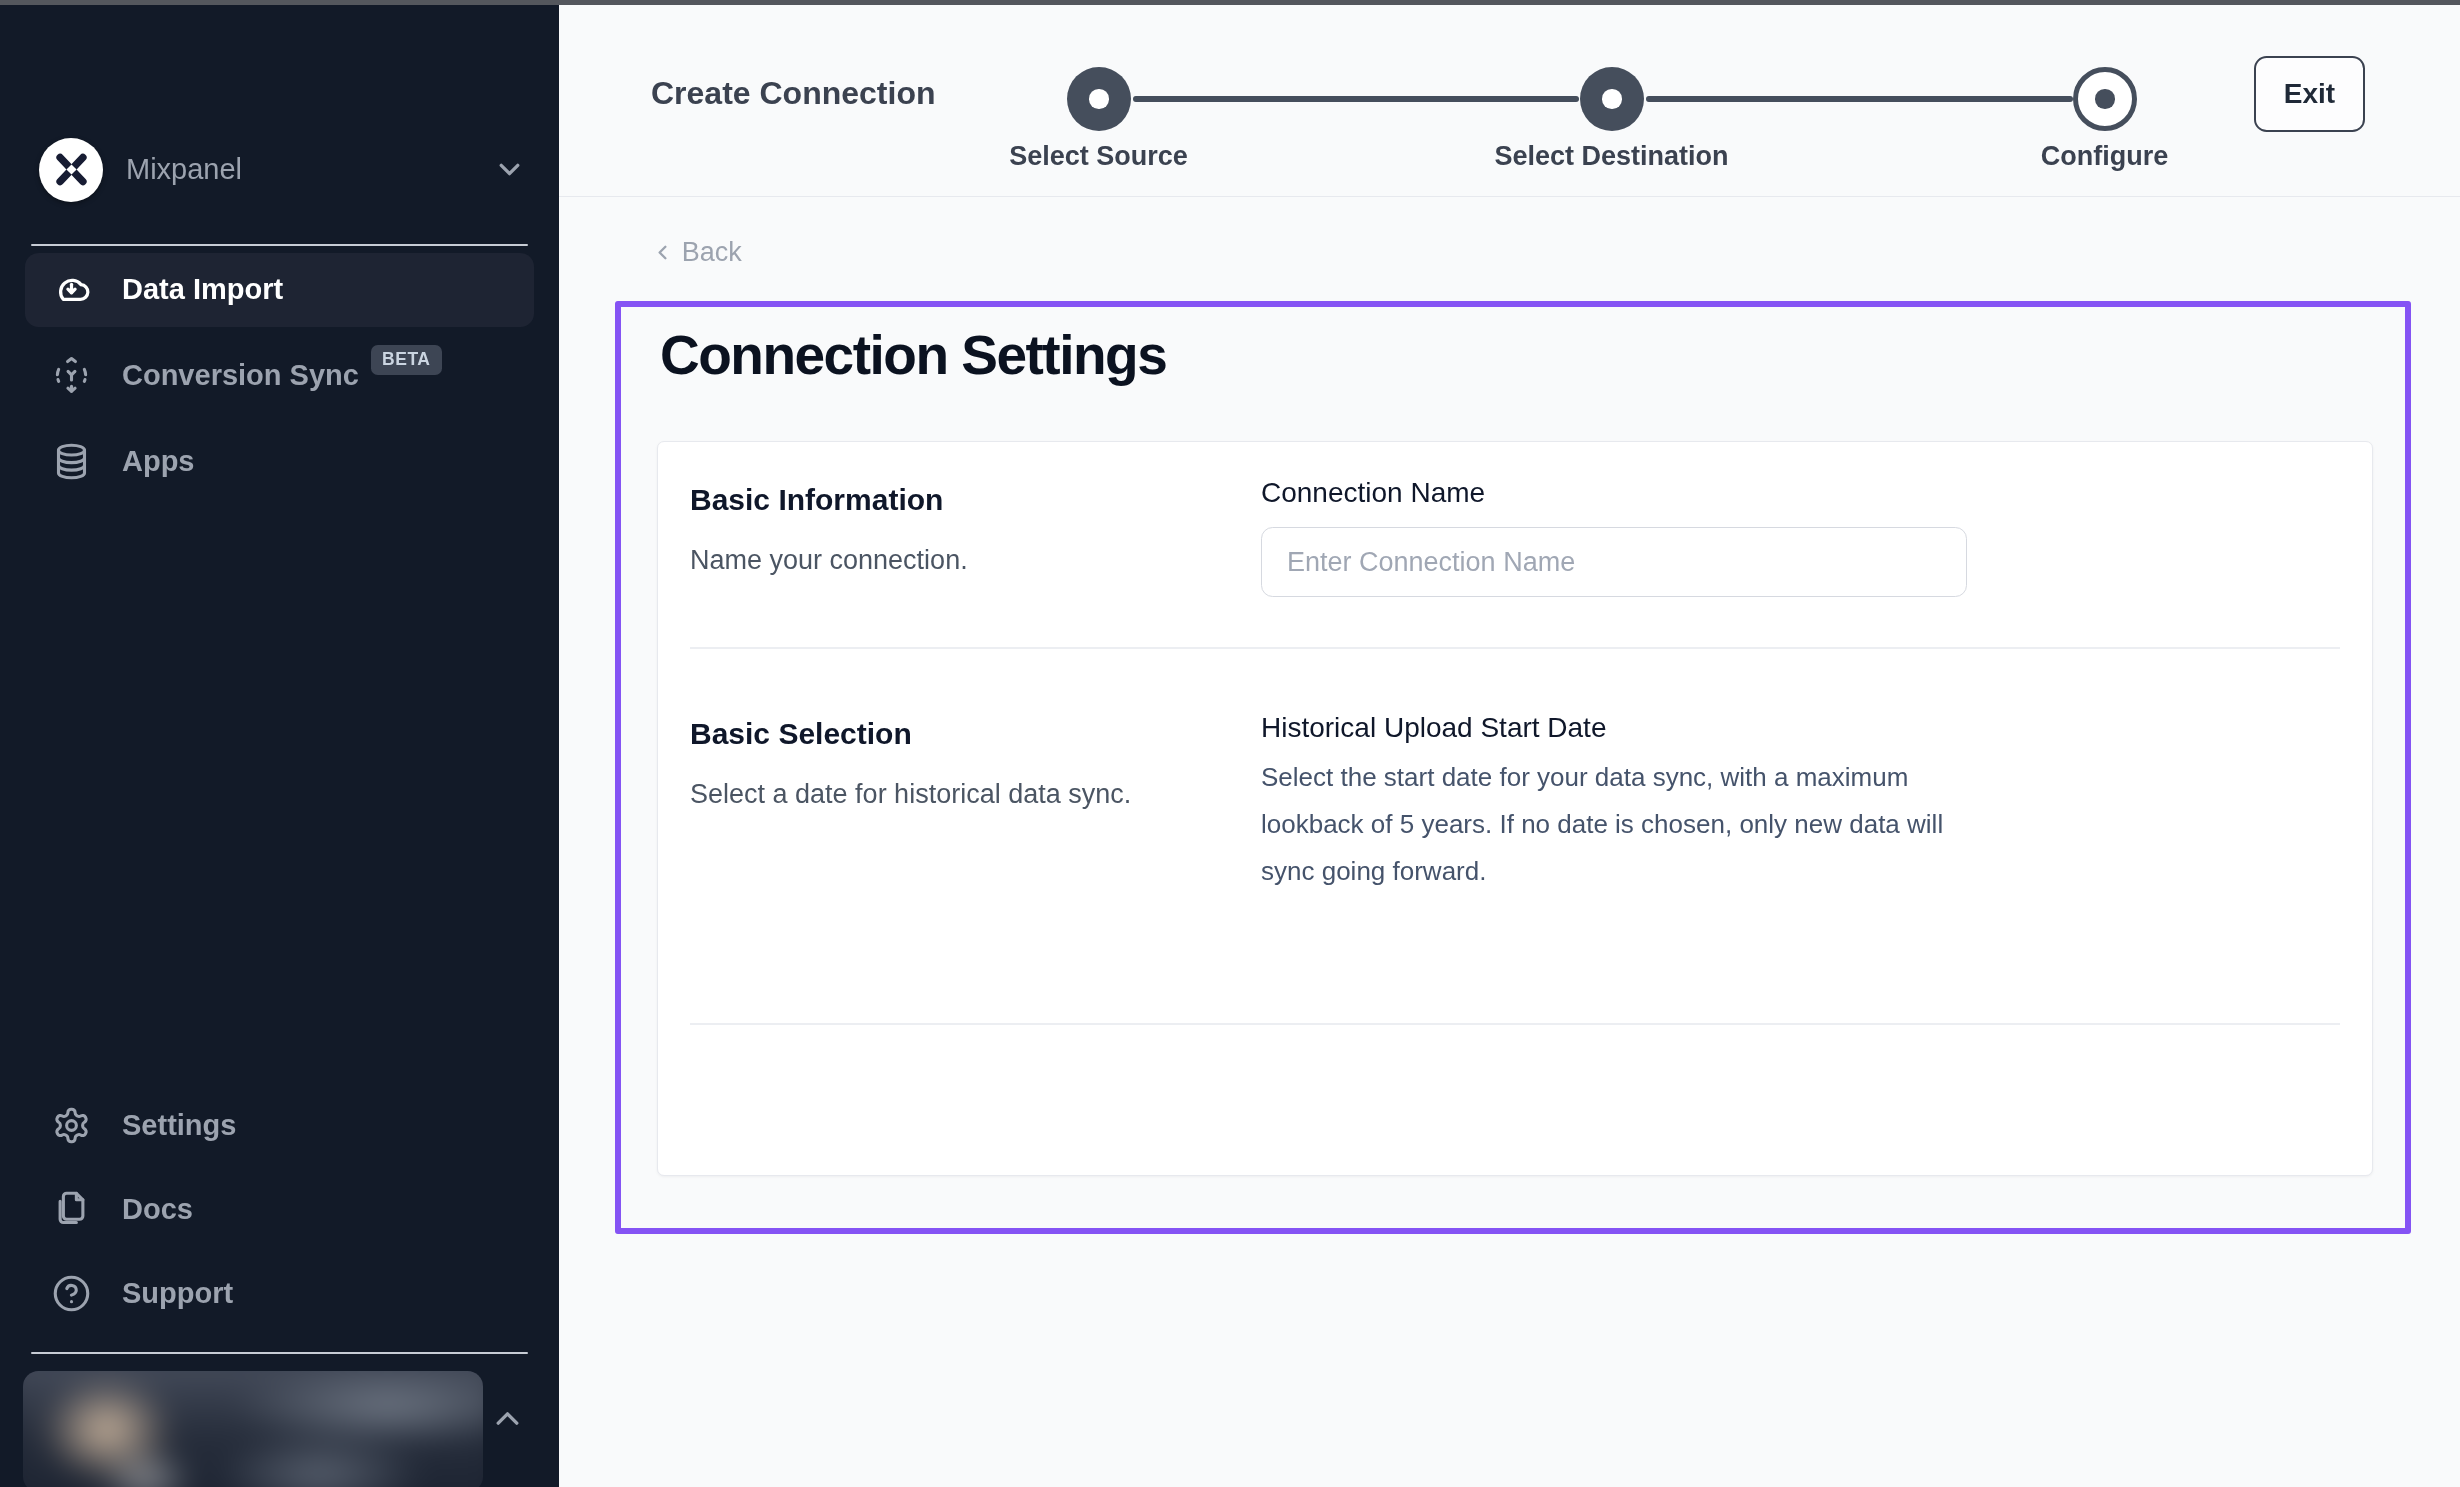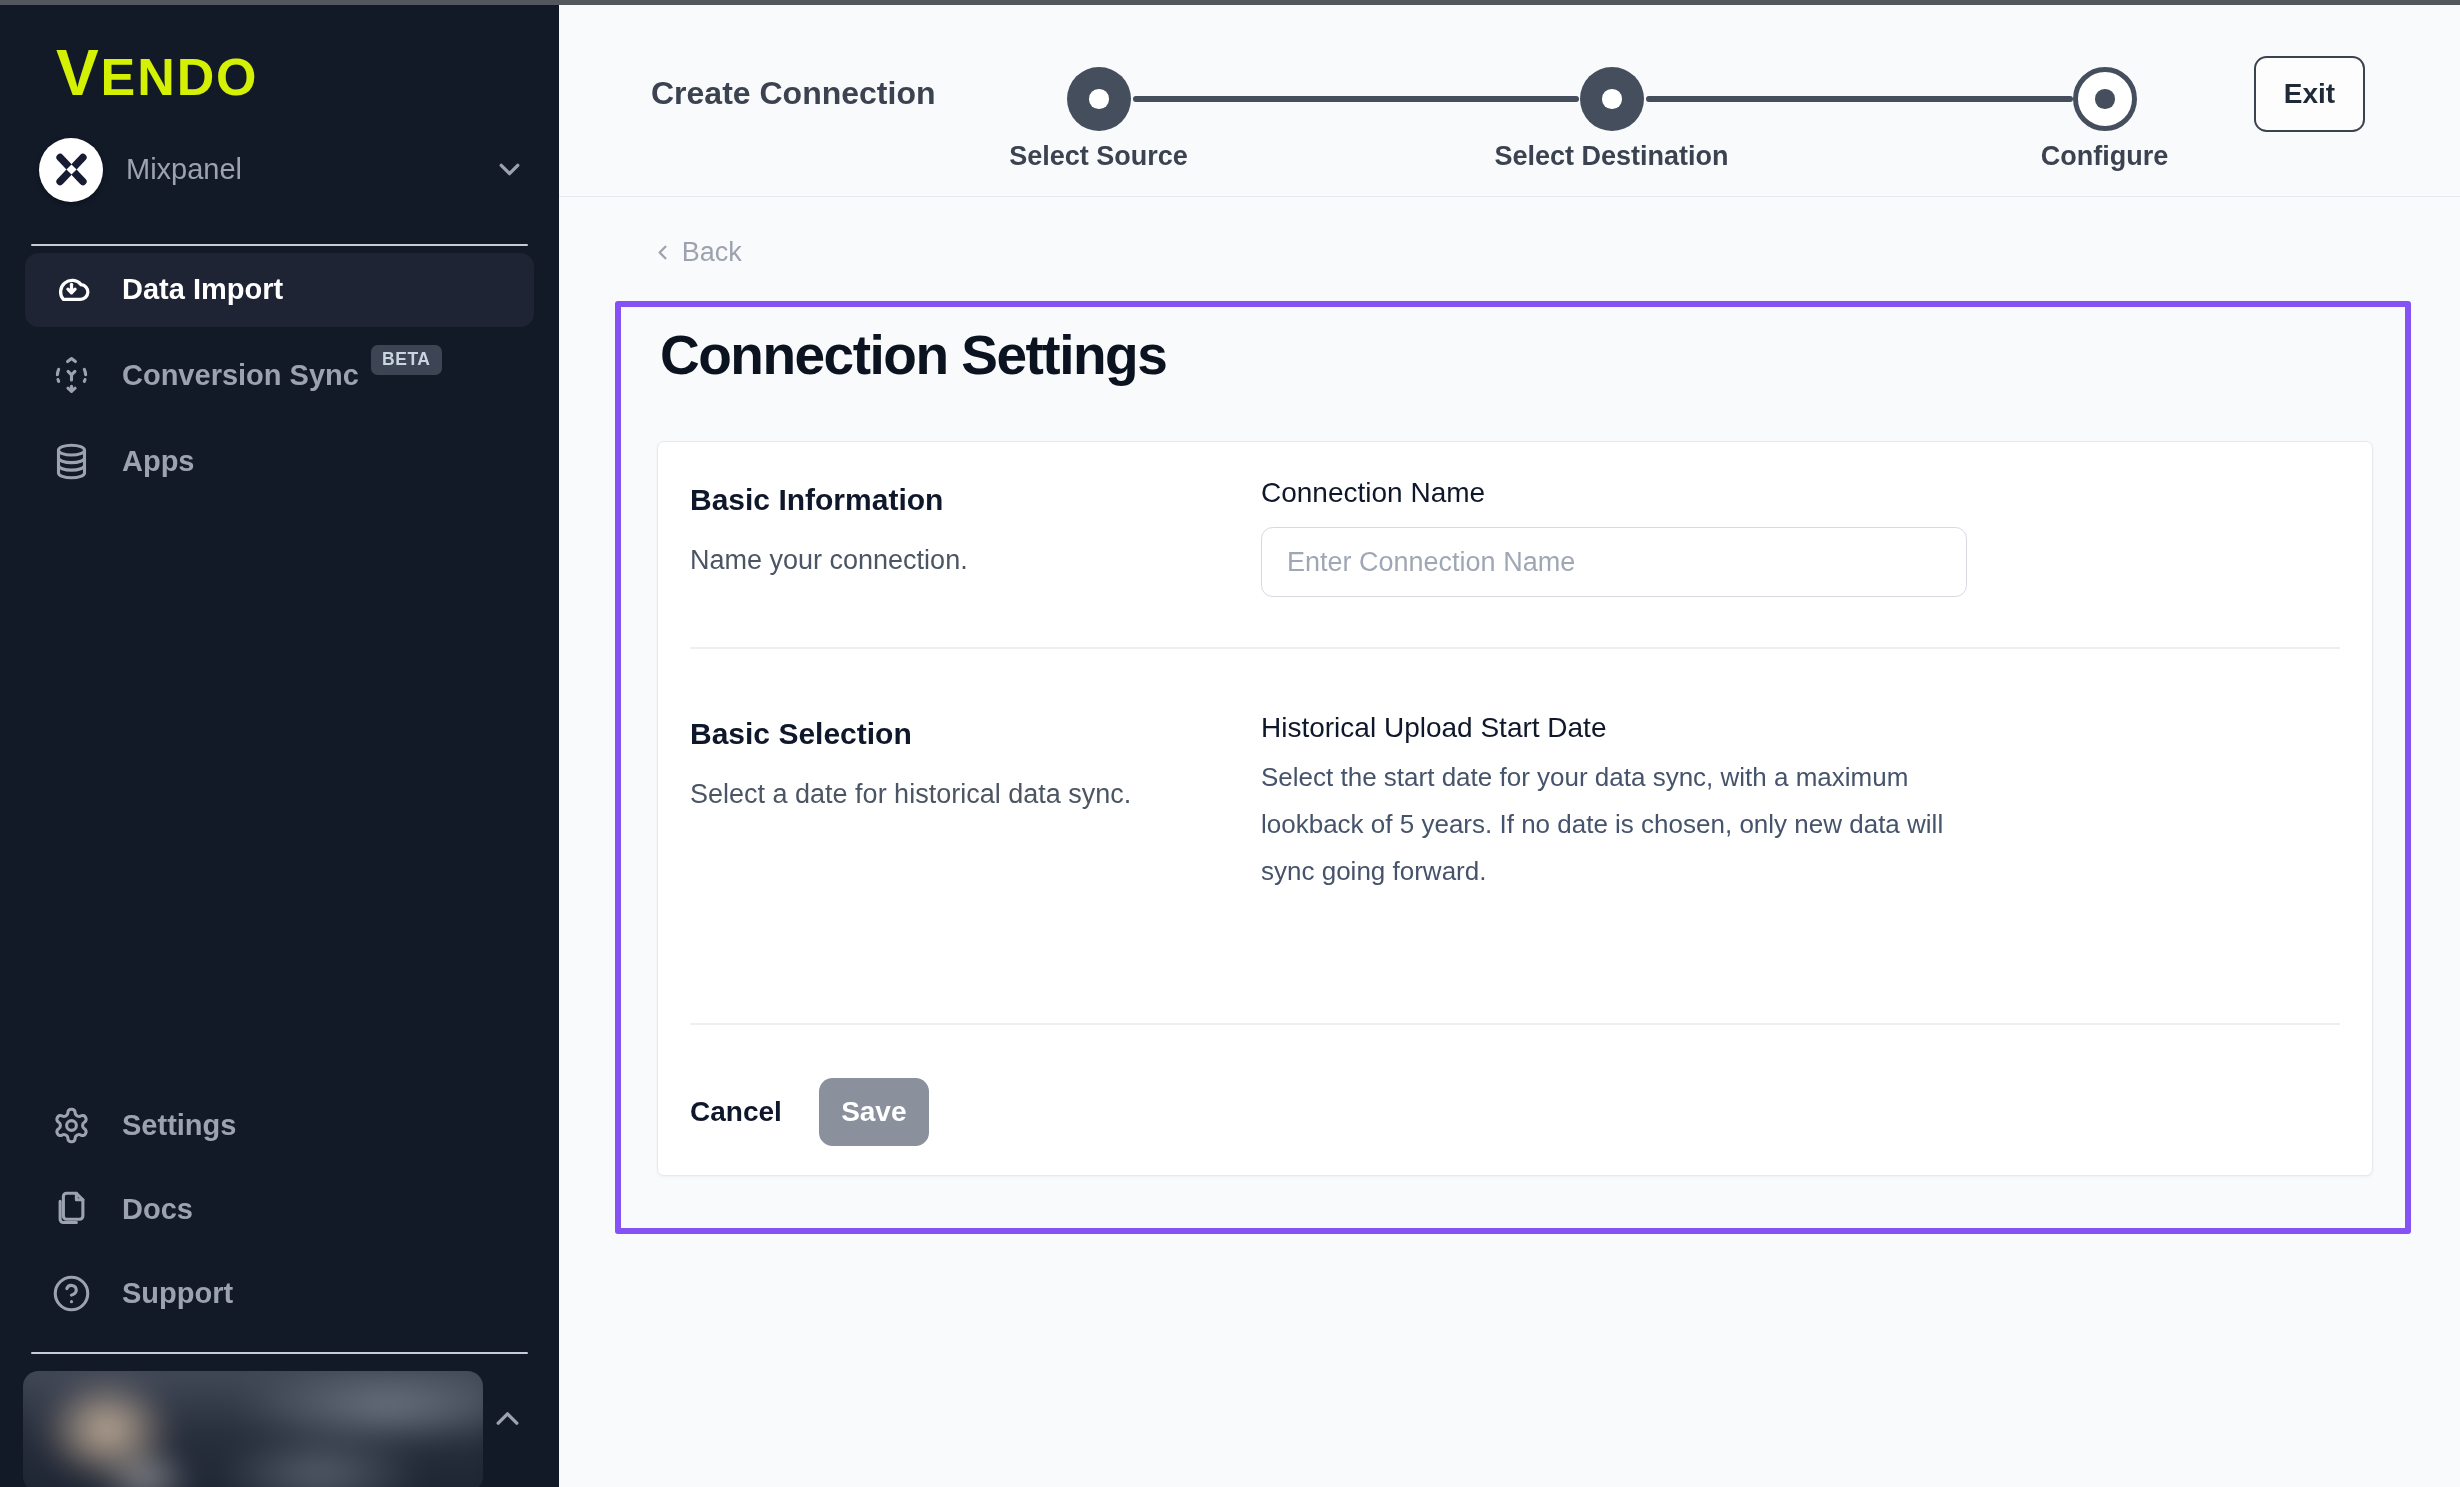--- a/index.html
+++ b/index.html
@@ -109,21 +109,20 @@
               border:none; border-radius:13.6px; font-size:28px; font-weight:700; cursor:pointer;
               font-family:"Liberation Sans", sans-serif; }
 </style>
 </head>
 <body>
 
 <div class="top-strip"></div>
 
 <aside class="sidebar">
 
-  <div class="logo"><span class="logo-first">V</span><span>ENDO</span></div>
 
   <div class="workspace">
     <span class="avatar">
       <svg width="39" height="39" viewBox="0 0 24 24">
         <path d="M5 4.6 L19 19.4" stroke="#171c33" stroke-width="4.6" stroke-linecap="round" fill="none"></path>
         <path d="M19 4.6 L5 19.4" stroke="#171c33" stroke-width="4.6" stroke-linecap="round" fill="none"></path>
         <rect x="9.8" y="9.8" width="4.4" height="4.4" fill="#ffffff" transform="rotate(45 12 12)"></rect>
       </svg>
     </span>
     <span class="workspace-name">Mixpanel</span>
@@ -265,20 +264,16 @@
     <div class="card-divider cd-1"></div>
 
     <div class="sec-title t-date">Basic Selection</div>
     <div class="sec-desc d-date">Select a date for historical data sync.</div>
     <div class="field-label l-hist">Historical Upload Start Date</div>
     <div class="help-text">Select the start date for your data sync, with a maximum lookback of 5 years. If no date is chosen, only new data will sync going forward.</div>
 
 
     <div class="card-divider cd-2"></div>
 
-    <div class="actions">
-      <button class="cancel-btn">Cancel</button>
-      <button class="save-btn">Save</button>
-    </div>
 
   </div>
 </section>
 
 
 </body></html>

